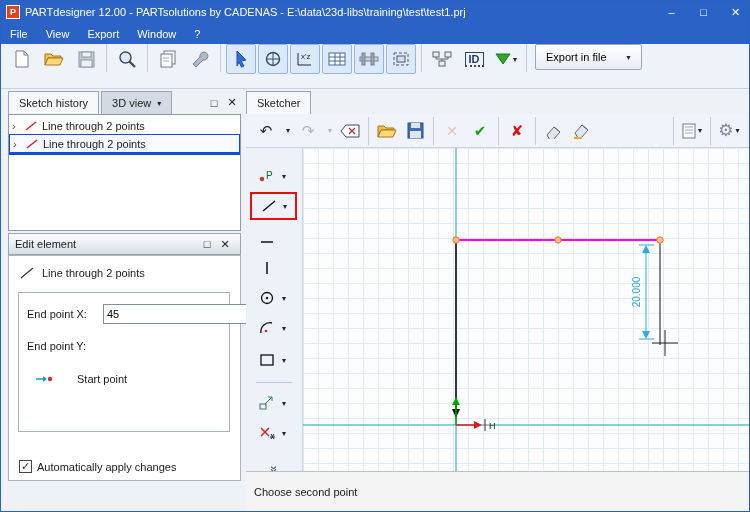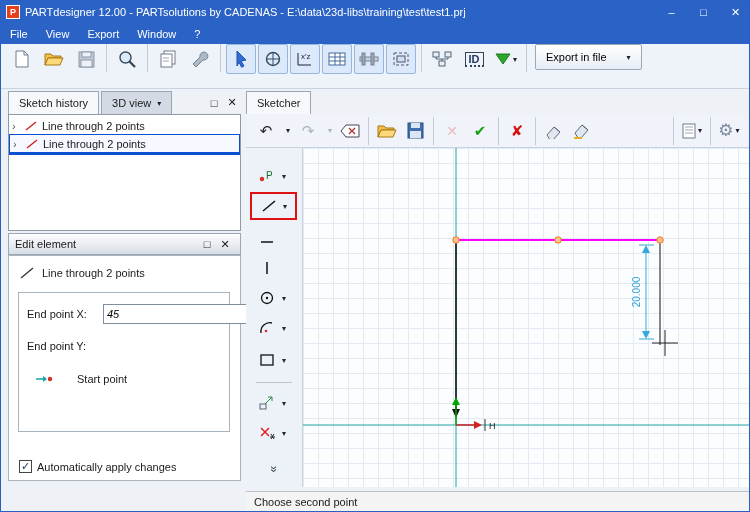--- a/index.html
+++ b/index.html
@@ -218,21 +218,21 @@
   </div>
   <div class="abs edit-body" style="left:7px;top:254px;width:233px;height:226px">
     <div style="position:absolute;left:10px;top:10px;display:flex;align-items:center;gap:7px">
       <svg width="16" height="14">
           <line x1="2" y1="12" x2="14" y2="2" stroke="#333" stroke-width="1.3"></line>
         </svg>
       <span>Line through 2 points</span>
     </div>
     <div class="groupbox" style="left:9px;top:36px;width:212px;height:140px">
       <div style="position:absolute;left:8px;top:15px">End point X:</div>
-      <input class="field-input" style="left: 84px; top: 11px; width: 144px; height: 20px; font-style: italic;" value="45">
+      <input class="field-input" style="left: 84px; top: 11px; width: 144px; height: 20px;" value="45">
       <div style="position:absolute;left:8px;top:47px">End point Y:</div>
       <div style="position:absolute;left:16px;top:80px;display:flex;align-items:center;gap:24px">
         <svg width="18" height="12">
             <path d="M1 6h7" stroke="#18a0a8" stroke-width="1.5"></path>
             <path d="M8 3l4 3-4 3z" fill="#18a0a8"></path>
             <circle cx="15" cy="6" r="2.2" fill="#d83020"></circle>
           </svg>
         <span>Start point</span>
       </div>
     </div>
@@ -443,17 +443,17 @@
         <text x="186" y="281" font-size="9" fill="#222">H</text>
       </g>
 
       <g>
         <line x1="362" y1="182" x2="362" y2="208" stroke="#222"></line>
         <line x1="349" y1="195" x2="375" y2="195" stroke="#222"></line>
       </g>
     </svg>
   </div>
 
-  <div class="statusbar" style="left:245px;right:0;bottom:0;height:20px">
+  <div class="statusbar" style="left:245px;right:0;bottom:0;height:40px">
     <span>Choose second point</span>
   </div>
 
 </div>
 
 </body></html>

